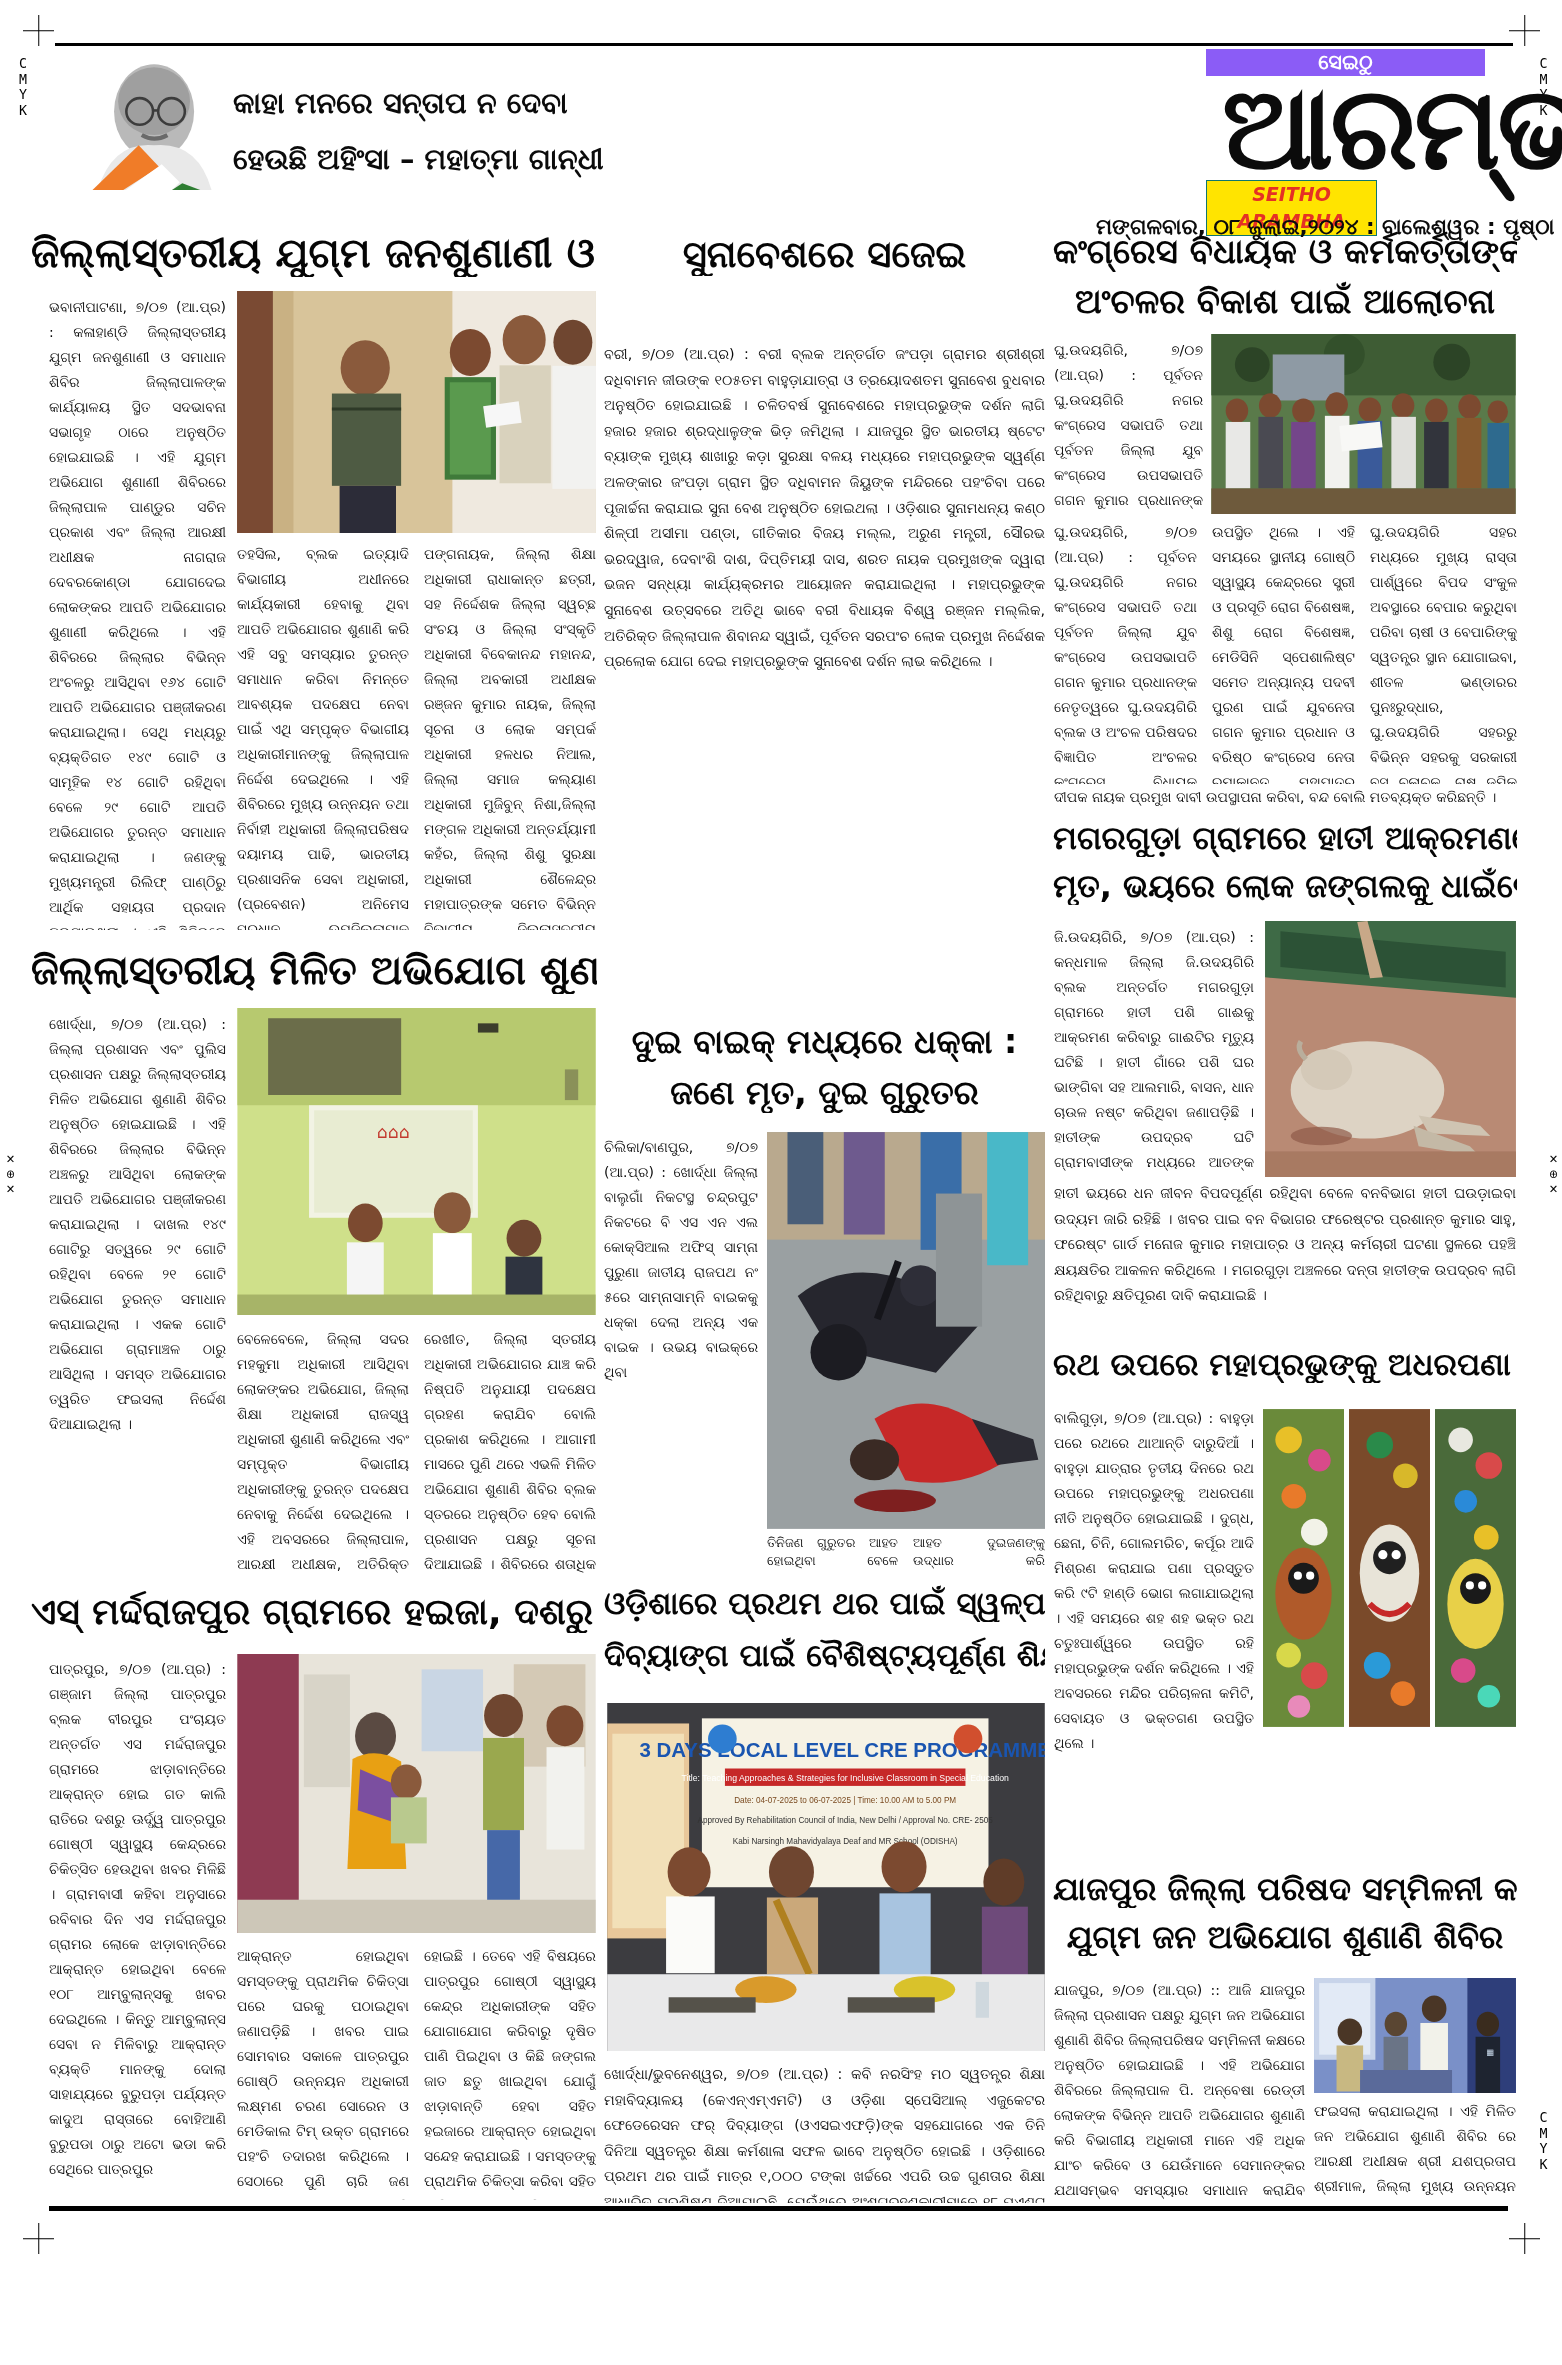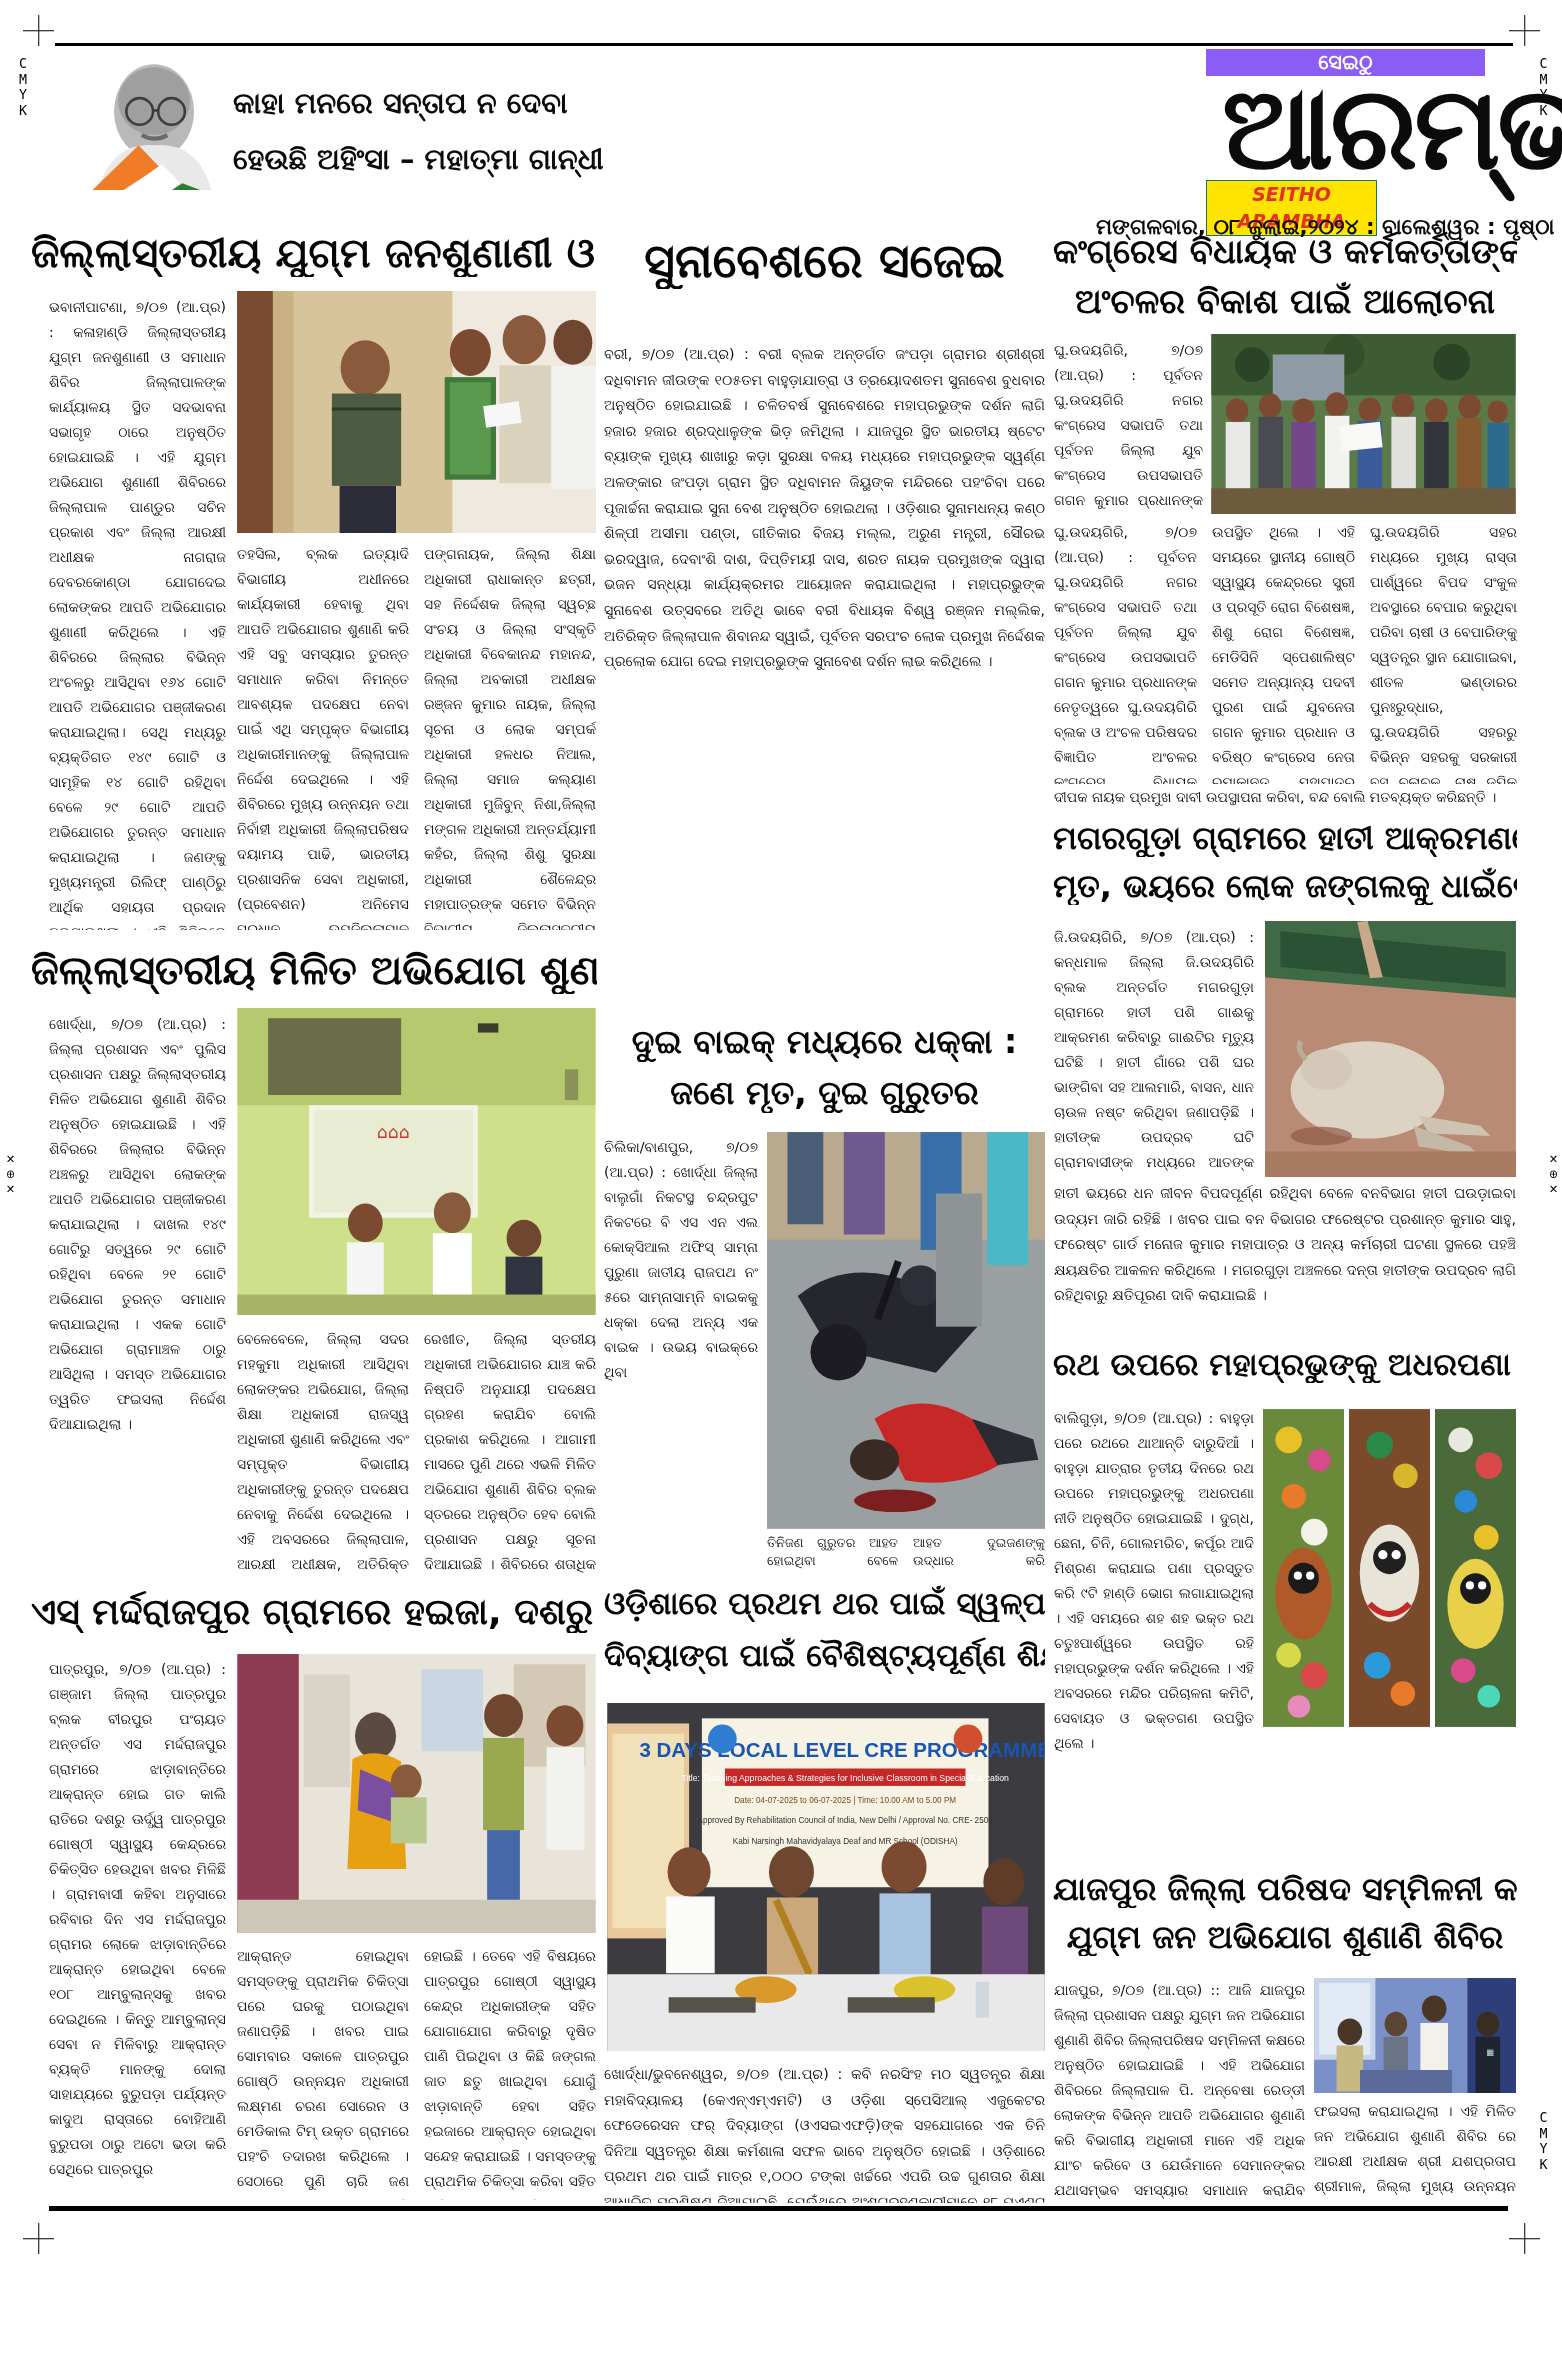--- a/index.html
+++ b/index.html
@@ -138,21 +138,21 @@
       <rect x="480" y="164" width="80" height="180" fill="#9aa84e"></rect>
       <rect x="488" y="344" width="64" height="160" fill="#4668a8"></rect>
       <ellipse cx="640" cy="140" rx="36" ry="40" fill="#7c4a30"></ellipse>
       <rect x="604" y="182" width="74" height="200" fill="#f2f2ee"></rect>
       <rect x="0" y="480" width="700" height="65" fill="#cdc7b8"></rect>
     </svg>
   </div>
   <div class="abs body-col" style="left:237px;top:1944px;width:172px;height:256px;">ଆକ୍ରାନ୍ତ ହୋଇଥିବା ସମସ୍ତଙ୍କୁ ପ୍ରାଥମିକ ଚିକିତ୍ସା ପରେ ଘରକୁ ପଠାଇଥିବା ଜଣାପଡ଼ିଛି । ଖବର ପାଇ ସୋମବାର ସକାଳେ ପାତ୍ରପୁର ଗୋଷ୍ଠି ଉନ୍ନୟନ ଅଧିକାରୀ ଲକ୍ଷ୍ମଣ ଚରଣ ସୋରେନ ଓ ମେଡିକାଲ ଟିମ୍ ଉକ୍ତ ଗ୍ରାମରେ ପହଂଚି ତଦାରଖ କରିଥିଲେ । ସେଠାରେ ପୁଣି ଚାରି ଜଣ ଆକ୍ରାନ୍ତ ହୋଇଥିବା ଦେଖି ସେମାନଙ୍କୁ ତୁରନ୍ତ ଆମ୍ବୁଲାନ୍ସରେ ପାତ୍ରପୁର ଗୋଷ୍ଠୀ ସ୍ୱାସ୍ଥ୍ୟ କେନ୍ଦ୍ରକୁ</div>
   <div class="abs body-col" style="left:424px;top:1944px;width:172px;height:256px;">ହୋଇଛି । ତେବେ ଏହି ବିଷୟରେ ପାତ୍ରପୁର ଗୋଷ୍ଠୀ ସ୍ୱାସ୍ଥ୍ୟ କେନ୍ଦ୍ର ଅଧିକାରୀଙ୍କ ସହିତ ଯୋଗାଯୋଗ କରିବାରୁ ଦୃଷିତ ପାଣି ପିଇଥିବା ଓ କିଛି ଜଙ୍ଗଲ ଜାତ ଛତୁ ଖାଇଥିବା ଯୋଗୁଁ ଝାଡ଼ାବାନ୍ତି ହେବା ସହିତ ହଇଜାରେ ଆକ୍ରାନ୍ତ ହୋଇଥିବା ସନ୍ଦେହ କରାଯାଇଛି । ସମସ୍ତଙ୍କୁ ପ୍ରାଥମିକ ଚିକିତ୍ସା କରିବା ସହିତ ଆଜି ଏକ ସ୍ୱାସ୍ଥ୍ୟ ଟିମ୍ ତଦନ୍ତ ପାଇଁ ଏସ ମର୍ଦ୍ଦରାଜପୁର ଯାଇଥିବା ସହିତ</div>
 
-  <div class="abs hl center" style="left:604px;top:233px;width:441px;font-size:47px;text-align:center;">ସୁନାବେଶରେ ସଜେଇ</div>
+  <div class="abs hl center" style="left:604px;top:233px;width:441px;font-size:37px;text-align:center;">ସୁନାବେଶରେ ସଜେଇ</div>
   <div class="abs body-wide" style="left:604px;top:342px;width:441px;height:658px;">ବରୀ, ୭/୦୭ (ଆ.ପ୍ର) : ବରୀ ବ୍ଲକ ଅନ୍ତର୍ଗତ ଜଂପଡ଼ା ଗ୍ରାମର ଶ୍ରୀଶ୍ରୀ ଦଧିବାମନ ଜୀଉଙ୍କ ୧୦୫ତମ ବାହୁଡ଼ାଯାତ୍ରା ଓ ତ୍ରୟୋଦଶତମ ସୁନାବେଶ ବୁଧବାର ଅନୁଷ୍ଠିତ ହୋଇଯାଇଛି । ଚଳିତବର୍ଷ ସୁନାବେଶରେ ମହାପ୍ରଭୁଙ୍କ ଦର୍ଶନ ଲାଗି ହଜାର ହଜାର ଶ୍ରଦ୍ଧାଳୁଙ୍କ ଭିଡ଼ ଜମିଥିଲା । ଯାଜପୁର ସ୍ଥିତ ଭାରତୀୟ ଷ୍ଟେଟ ବ୍ୟାଙ୍କ ମୁଖ୍ୟ ଶାଖାରୁ କଡ଼ା ସୁରକ୍ଷା ବଳୟ ମଧ୍ୟରେ ମହାପ୍ରଭୁଙ୍କ ସ୍ୱର୍ଣ୍ଣ ଅଳଙ୍କାର ଜଂପଡ଼ା ଗ୍ରାମ ସ୍ଥିତ ଦଧିବାମନ ଜିୟୁଙ୍କ ମନ୍ଦିରରେ ପହଂଚିବା ପରେ ପୂଜାର୍ଚ୍ଚନା କରାଯାଇ ସୁନା ବେଶ ଅନୁଷ୍ଠିତ ହୋଇଥଲା । ଓଡ଼ିଶାର ସୁନାମଧନ୍ୟ କଣ୍ଠ ଶିଳ୍ପୀ ଅସୀମା ପଣ୍ଡା, ଗୀତିକାର ବିଜୟ ମଲ୍ଲ, ଅରୁଣ ମନ୍ତ୍ରୀ, ସୌରଭ ଭରଦ୍ୱାଜ, ଦେବାଂଶି ଦାଶ, ଦିପ୍ତିମୟୀ ଦାସ, ଶରତ ନାୟକ ପ୍ରମୁଖଙ୍କ ଦ୍ୱାରା ଭଜନ ସନ୍ଧ୍ୟା କାର୍ଯ୍ୟକ୍ରମର ଆୟୋଜନ କରାଯାଇଥିଲା । ମହାପ୍ରଭୁଙ୍କ ସୁନାବେଶ ଉତ୍ସବରେ ଅତିଥି ଭାବେ ବରୀ ବିଧାୟକ ବିଶ୍ୱ ରଞ୍ଜନ ମଲ୍ଲିକ, ଅତିରିକ୍ତ ଜିଲ୍ଲାପାଳ ଶିବାନନ୍ଦ ସ୍ୱାଇଁ, ପୂର୍ବତନ ସରପଂଚ ଲୋକ ପ୍ରମୁଖ ନିର୍ଦ୍ଦେଶକ ପ୍ରଲୋକ ଯୋଗ ଦେଇ ମହାପ୍ରଭୁଙ୍କ ସୁନାବେଶ ଦର୍ଶନ ଲାଭ କରିଥିଲେ ।</div>
 
   <div class="abs hl center" style="left:604px;top:1022px;width:441px;font-size:33px;">ଦୁଇ ବାଇକ୍ ମଧ୍ୟରେ ଧକ୍କା :</div>
   <div class="abs hl center" style="left:604px;top:1073px;width:441px;font-size:33px;">ଜଣେ ମୃତ, ଦୁଇ ଗୁରୁତର</div>
   <div class="abs body-col" style="left:604px;top:1135px;width:154px;height:435px;">ଚିଲିକା/ବାଣପୁର, ୭/୦୭ (ଆ.ପ୍ର) : ଖୋର୍ଦ୍ଧା ଜିଲ୍ଲା ବାଲୁଗାଁ ନିକଟସ୍ଥ ଚନ୍ଦ୍ରପୁଟ ନିକଟରେ ବି ଏସ ଏନ ଏଲ କୋକ୍ସିଆଲ ଅଫିସ୍ ସାମ୍ନା ପୁରୁଣା ଜାତୀୟ ରାଜପଥ ନଂ ୫ରେ ସାମ୍ନାସାମ୍ନି ବାଇକକୁ ଧକ୍କା ଦେଲା ଅନ୍ୟ ଏକ ବାଇକ । ଉଭୟ ବାଇକ୍ରେ ଥିବା</div>
   <div class="abs" style="left:767px;top:1132px;width:278px;height:397px;">
     <svg width="278" height="397" viewBox="0 0 543 775">
       <rect width="543" height="775" fill="#9aa0a2"></rect>
       <rect x="0" y="0" width="543" height="210" fill="#b9a98e"></rect>
       <rect x="40" y="0" width="70" height="180" fill="#4a5e78"></rect>

